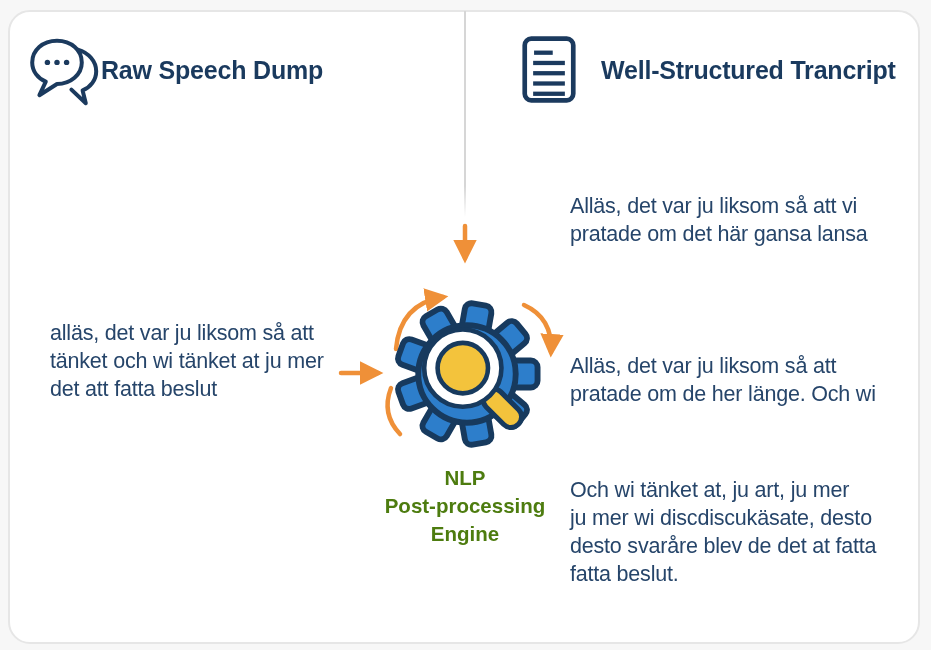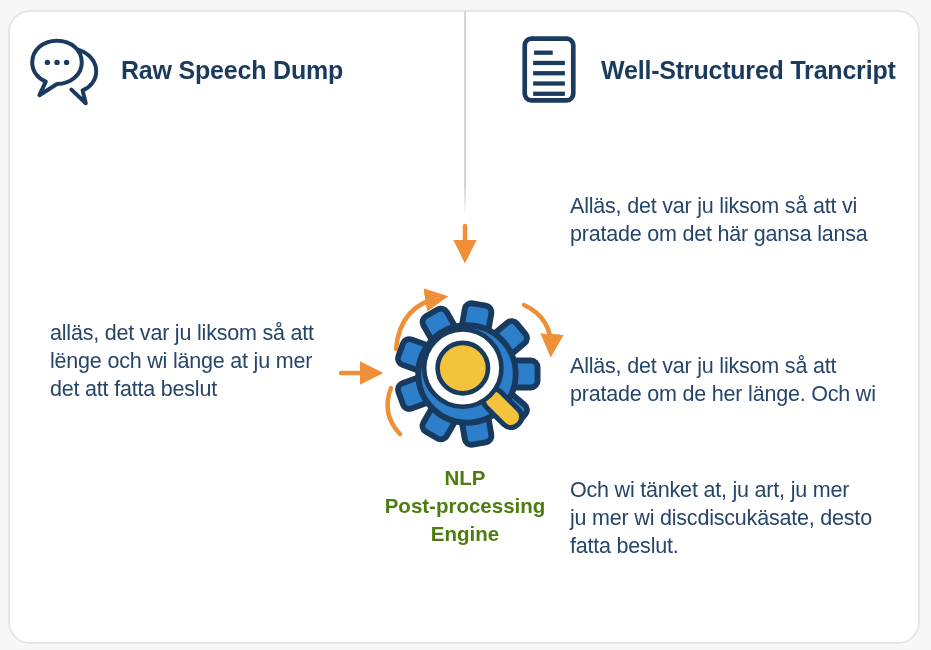--- a/index.html
+++ b/index.html
@@ -14,21 +14,21 @@
     box-sizing:border-box;
   }
   .divider{
     position:absolute;left:464px;top:11px;width:2px;height:206px;
     background:linear-gradient(#d6d6d6 85%, rgba(214,214,214,0));
   }
   .hdr-title{
     position:absolute;font-size:25px;font-weight:bold;color:#1a3a5e;
     letter-spacing:-0.2px;white-space:nowrap;
   }
-  .hdr-title.left{left:121px;top:56px;}
+  .hdr-title.left{left:101px;top:56px;}
   .hdr-title.right{left:601px;top:56px;}
   .icon-wrap{position:absolute;}
   .icon-chat{left:25px;top:33px;width:80px;height:78px;}
   .icon-doc{left:521px;top:34px;width:56px;height:71px;}
   .icon-gear{left:383px;top:290px;width:168px;height:168px;}
   .body-text{
     position:absolute;font-size:21.5px;line-height:28px;color:#26456a;
     letter-spacing:-0.2px;white-space:nowrap;
   }
   .raw-text{left:50px;top:319px;}
@@ -74,21 +74,21 @@
       <path d="M13,41 H47"></path>
       <path d="M13,52 H47"></path>
       <path d="M13,63 H47"></path>
     </g>
   </svg>
 </div>
 <div class="hdr-title right">Well-Structured Trancript</div>
 
 <div class="body-text raw-text">
   <div>alläs, det var ju liksom så att</div>
-  <div>lënge och wi länge at ju mer</div>
+  <div>tänket och wi tänket at ju mer</div>
   <div>det att fatta beslut</div>
 </div>
 
 <svg class="arrows-overlay" width="931" height="650" viewBox="0 0 931 650">
   <defs>
     <marker id="ah" markerWidth="8" markerHeight="7" refX="4" refY="2.6" orient="auto" markerUnits="strokeWidth">
       <path d="M0,0 L5.2,2.6 L0,5.2 Z" fill="#ef9038"></path>
     </marker>
   </defs>
   <g fill="none" stroke="#ef9038" stroke-width="4.5" stroke-linecap="round">
@@ -138,14 +138,15 @@
 </div>
 
 <div class="body-text para-2">
   <div>Alläs, det var ju liksom så att</div>
   <div>pratade om de her länge. Och wi</div>
 </div>
 
 <div class="body-text para-3">
   <div>Och wi tänket at, ju art, ju mer</div>
   <div>ju mer wi discdiscukäsate, desto</div>
+  <div>desto svaråre blev de det at fatta</div>
   <div>fatta beslut.</div>
 </div>
 
 </body></html>

